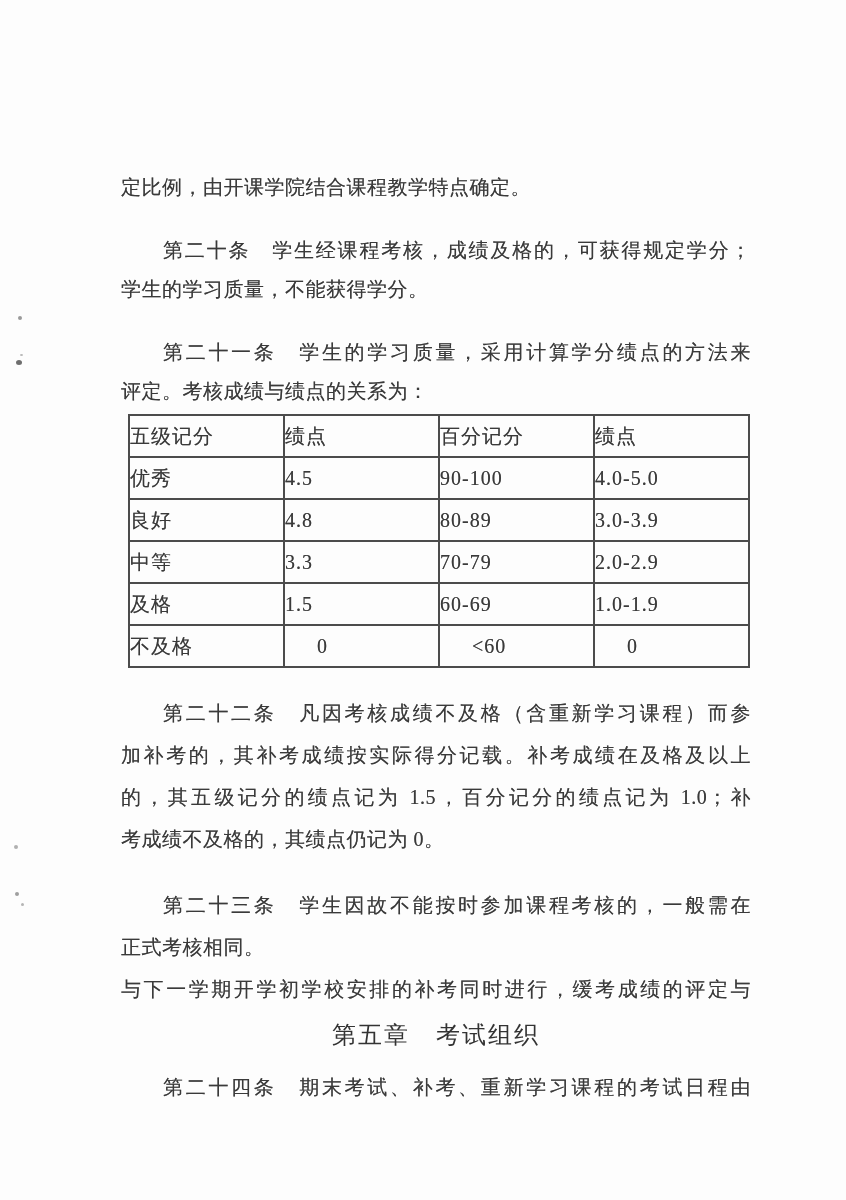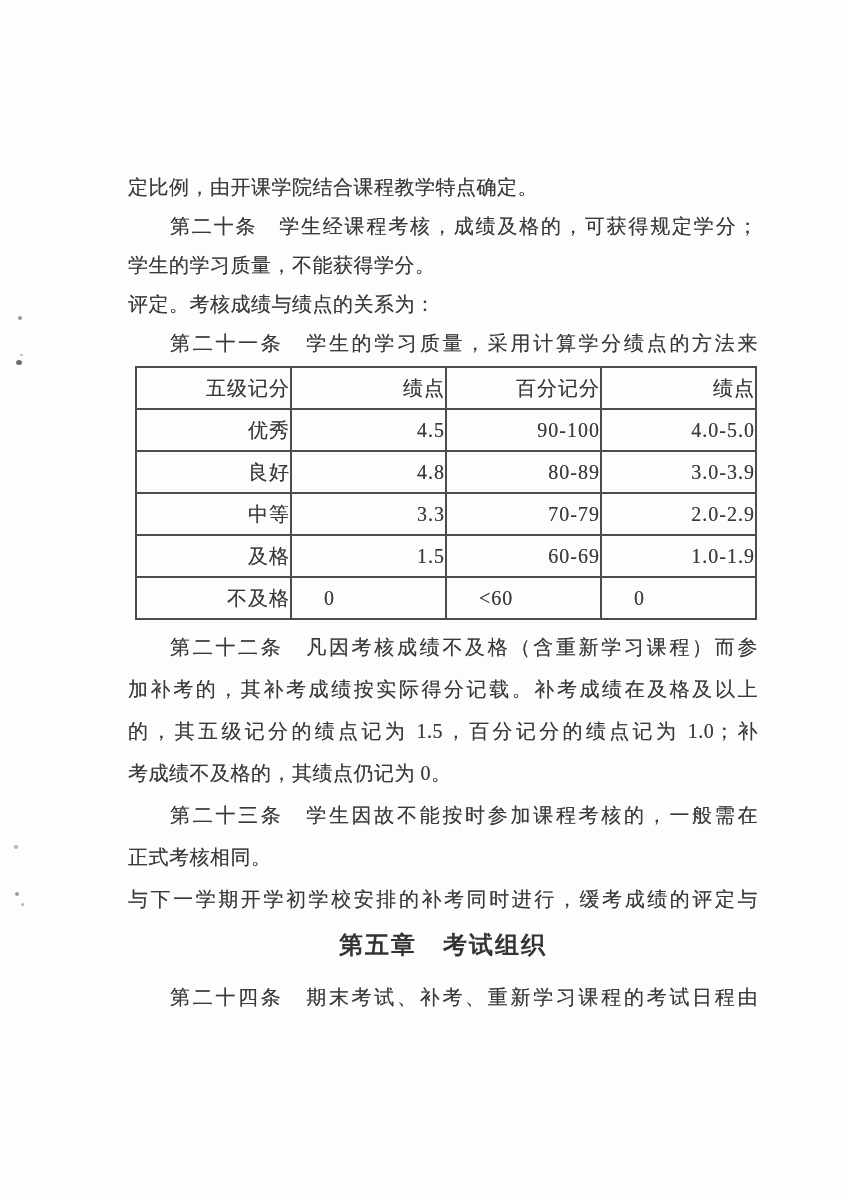--- a/index.html
+++ b/index.html
@@ -15,66 +15,66 @@
     background: #fdfdfd;
     font-family: "Liberation Serif", "DejaVu Serif", serif;
     color: #3a3a3a;
   }
   .page {
     position: absolute;
     inset: 0;
   }
   .content {
     position: absolute;
-    left: 128px;
+    left: 121px;
     top: 168px;
     width: 630px;
   }
   .ln {
     font-size: 20px;
     letter-spacing: 0.5px;
     text-shadow: 0 0 0.6px rgba(70,70,70,0.65);
     white-space: normal;
   }
   .s1 .ln { height: 39px; line-height: 39px; }
   .s2 .ln { height: 42px; line-height: 42px; }
   .jf {
     text-align: justify;
     text-align-last: justify;
   }
-  .ind { text-indent: 42px; }
+  .ind { text-indent: 42px; margin-top: 24px; }
   table.grade {
     border-collapse: collapse;
     width: 622px;
     margin: 3px 0 6px 7px;
     table-layout: fixed;
   }
   table.grade td, table.grade th {
     border: 2px solid #4c4c4c;
     height: 40px;
-    text-align: right;
+    text-align: left;
     vertical-align: middle;
     font-size: 20px;
     font-weight: normal;
     color: #3a3a3a;
     letter-spacing: 1px;
     text-shadow: 0 0 0.6px rgba(70,70,70,0.65);
     padding: 0;
   }
   tr.row-last td.val {
     text-align: left;
     padding-left: 32px;
   }
   .chapter {
     margin-top: 7px;
     height: 36px;
     line-height: 36px;
     text-align: center;
     font-family: "Liberation Sans", "DejaVu Sans", sans-serif;
-    font-weight: bold;
+    font-weight: normal;
     font-size: 24px;
     letter-spacing: 2px;
     color: #333333;
   }
   .lastline { margin-top: 13px; }
   .speck {
     position: absolute;
     border-radius: 50%;
   }
   .speck1 { left: 18px; top: 316px; width: 4px; height: 4px; background: #9a9a9a; }
@@ -95,22 +95,22 @@
   <span class="speck speck4"></span>
   <span class="speck speck5"></span>
   <span class="speck speck6"></span>
 
   <div class="content">
 
     <div class="s1">
       <div class="ln">定比例，由开课学院结合课程教学特点确定。</div>
       <div class="ln jf ind">第二十条　学生经课程考核，成绩及格的，可获得规定学分；</div>
       <div class="ln">学生的学习质量，不能获得学分。</div>
+      <div class="ln jf ind">第二十一条　学生的学习质量，采用计算学分绩点的方法来</div>
       <div class="ln">评定。考核成绩与绩点的关系为：</div>
-      <div class="ln jf ind">第二十一条　学生的学习质量，采用计算学分绩点的方法来</div>
     </div>
 
     <table class="grade">
       <tbody>
         <tr>
           <th>五级记分</th>
           <th>绩点</th>
           <th>百分记分</th>
           <th>绩点</th>
         </tr>

